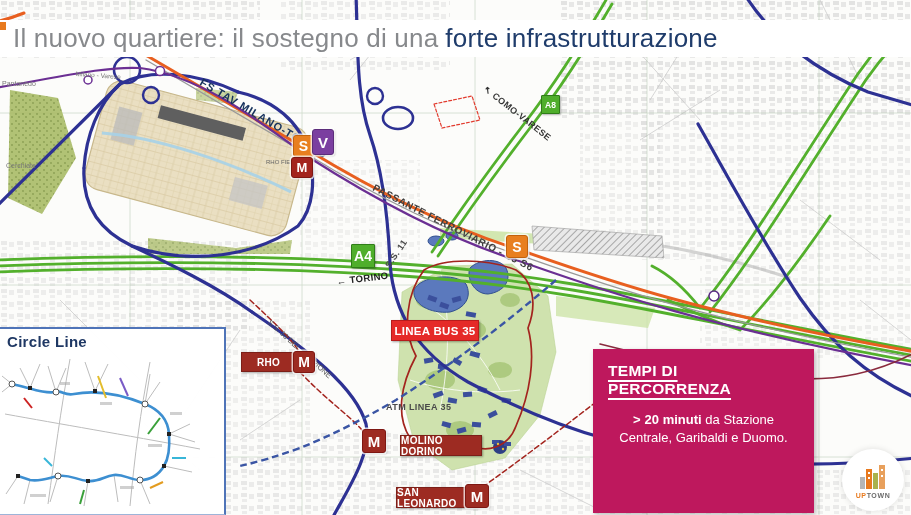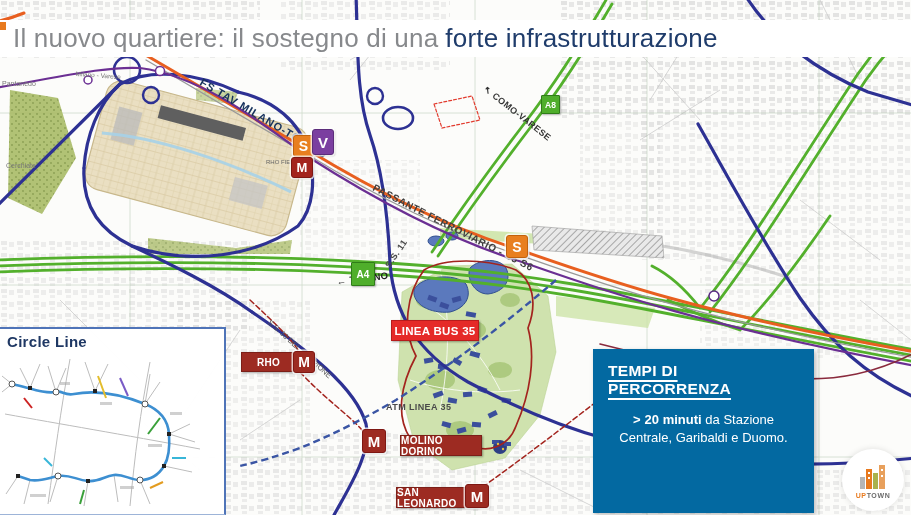--- a/index.html
+++ b/index.html
@@ -26,21 +26,21 @@
   .shield{position:absolute;display:flex;align-items:center;justify-content:center;color:#fff;font-weight:bold;
       background:#4fae2b;border:1.5px solid #2f7d18;border-radius:1px;box-shadow:1px 1px 2px rgba(0,0,0,.3);}
   .redbox{position:absolute;display:flex;align-items:center;justify-content:center;color:#fff;font-weight:bold;
       background:#9d2b22;border:1px solid #7c1f18;box-shadow:1px 1px 2px rgba(0,0,0,.35);font-size:10px;letter-spacing:.3px;margin-left:14px;}
   .busbox{background:#e52a28;border:1px solid #b71c1c;font-size:11.5px;}
   
   #inset{left:0;top:327px;width:226px;height:188px;background:rgba(255,255,255,.97);
       border-top:2px solid #4f74b8;border-right:2px solid #4f74b8;border-bottom:1px solid #9db4d8;box-sizing:border-box;}
   #inset-title{position:absolute;left:7px;top:4px;font-size:15px;font-weight:800;color:#1f3864;letter-spacing:.3px;}
   
-  #tempi{left:593px;top:349px;width:221px;height:164px;background:#0369a1;box-sizing:border-box;
+  #tempi{left:593px;top:349px;width:221px;height:164px;background:#be185d;box-sizing:border-box;
       padding:13px 15px 4px 15px;color:#ffffff;box-shadow:2px 2px 5px rgba(0,0,0,.25);}
   #tempi h2{margin:0;font-size:15.5px;letter-spacing:.3px;text-decoration:underline;text-underline-offset:4px;
       text-decoration-thickness:2px;font-weight:bold;}
   .ttitem{font-size:13px;line-height:1.38;margin-top:13px;text-align:center;}
   .ttitem .gt{font-weight:bold;margin-right:4px;}
   .ttitem.wide .gt{margin-right:10px;}
   .ttitem .bb{font-weight:bold;}
   
   #logo{left:842px;top:449px;width:62px;height:62px;background:#ffffff;border-radius:50%;
       display:flex;flex-direction:column;align-items:center;justify-content:center;box-shadow:0 0 6px rgba(0,0,0,.12);}
@@ -233,21 +233,21 @@
     <span>TORINO</span>
   </div>
   <div class="maplabel lbl-road" style="left:383px;top:264px;transform:rotate(-56deg);color:#4a4a4a">S.S. 11</div>
   <div class="maplabel lbl-tiny" style="left:272px;top:318px;transform:rotate(42deg);font-size:7.5px;color:#555">S.S. 33 DEL SEMPIONE</div>
   <div class="maplabel lbl-road" style="left:386px;top:402px;color:#4a4a4a">ATM LINEA 35</div>
   <div class="maplabel lbl-tiny" style="left:266px;top:159px;font-size:6px">RHO FIERA</div>
   <div class="maplabel lbl-tiny" style="left:2px;top:80px;font-size:7px;color:#777">Pantanedo</div>
   <div class="maplabel lbl-tiny" style="left:6px;top:162px;font-size:7px;color:#777">Cerchiate</div>
   <div class="maplabel lbl-tiny" style="left:76px;top:70px;font-size:6.5px;color:#777;transform:rotate(4deg)">Milano - Varese</div>
 
-  <div class="shield" style="left:351px;top:262px;width:22px;height:22px;font-size:10px">A4</div>
+  <div class="shield" style="left:351px;top:244px;width:22px;height:22px;font-size:14px">A4</div>
   <div class="shield" style="left:541px;top:95px;width:17px;height:17px;font-size:8.5px">A8</div>
 
   <div class="sq sq-s" style="left:293px;top:135px;width:19px;height:20px;font-size:14px">S</div>
   <div class="sq sq-v" style="left:312px;top:129px;width:20px;height:24px;font-size:15px">V</div>
   <div class="sq sq-m" style="left:291px;top:157px;width:20px;height:19px;font-size:13px">M</div>
   <div class="sq sq-s" style="left:506px;top:235px;width:20px;height:21px;font-size:14px">S</div>
 
   <div class="redbox busbox" style="left:377px;top:320px;width:86px;height:19px">LINEA BUS 35</div>
   <div class="redbox" style="left:227px;top:352px;width:53px;height:18px">RHO</div>
   <div class="sq sq-m" style="left:293px;top:351px;width:20px;height:20px;font-size:14px;background:#9d2b22">M</div>

